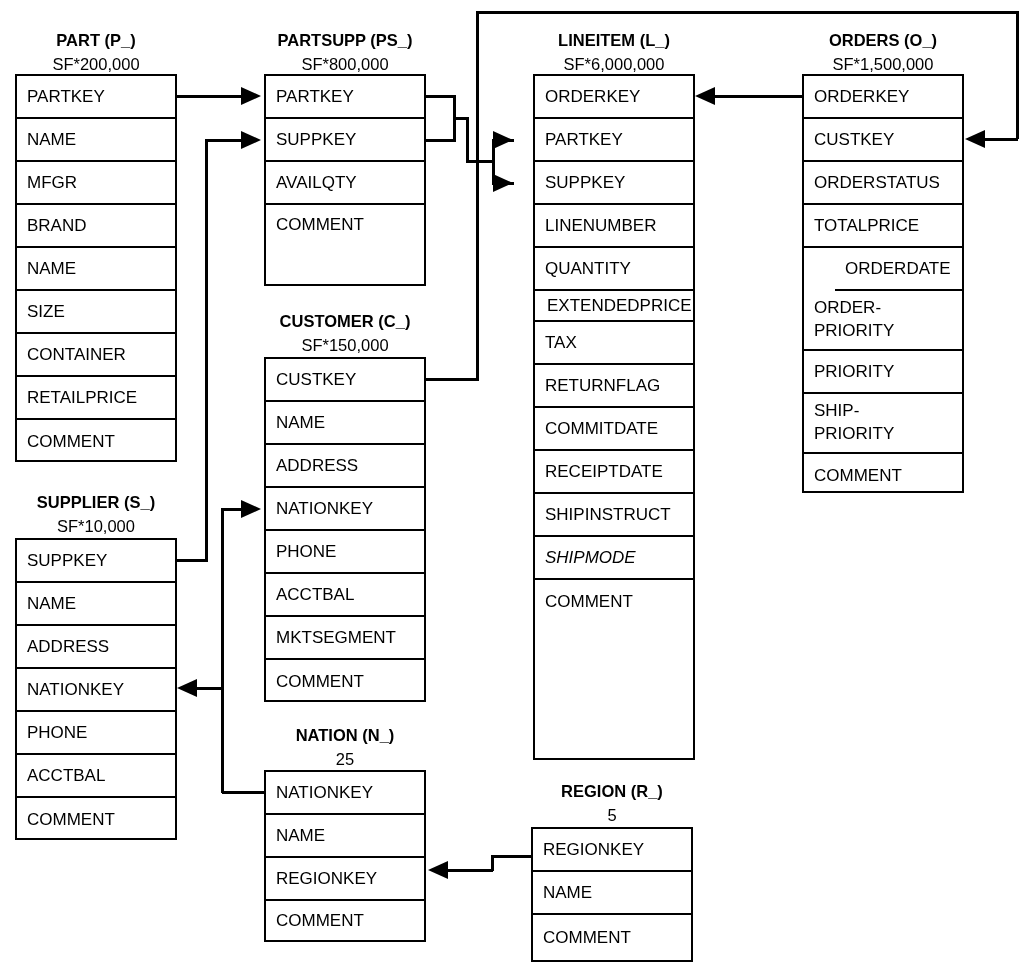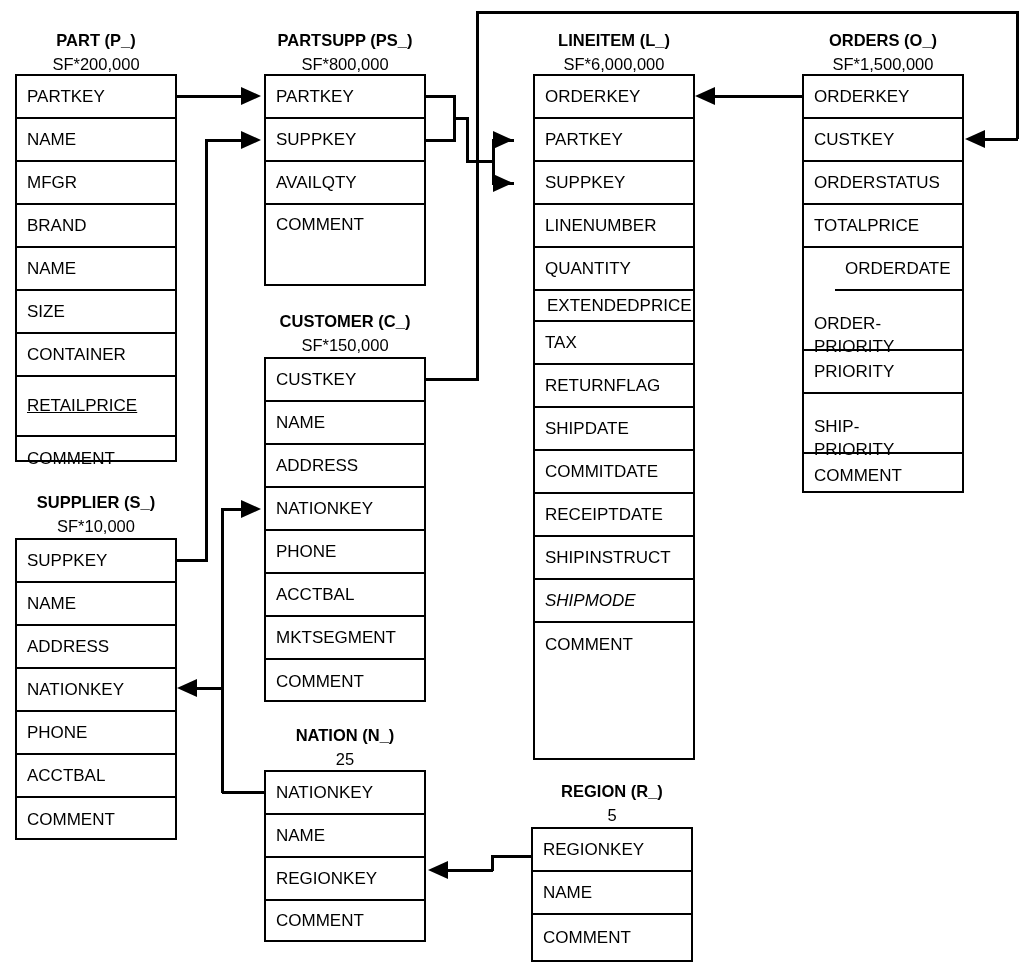--- a/index.html
+++ b/index.html
@@ -55,21 +55,21 @@
     display: flex;
     align-items: center;
     white-space: nowrap;
     overflow: visible;
   }
   .field.last {
     border-bottom: none;
   }
   .field.two-line {
     display: block;
-    padding-top: 21px;
+    padding-top: 5px;
     line-height: 23px;
   }
   .field .l2 {
     display: block;
   }
   
   .conn {
     position: absolute;
     background: #000;
   }
@@ -105,21 +105,21 @@
     <div class="entity-title" style="left:15px;top:30px;width:162px;">PART (P_)</div>
     <div class="entity-count" style="left:15px;top:54px;width:162px;">SF*200,000</div>
     <div class="entity-box" style="left:15px;top:74px;width:162px;height:388px;">
       <div class="field" style="height:43px;">PARTKEY</div>
       <div class="field" style="height:43px;">NAME</div>
       <div class="field" style="height:43px;">MFGR</div>
       <div class="field" style="height:43px;">BRAND</div>
       <div class="field" style="height:43px;">NAME</div>
       <div class="field" style="height:43px;">SIZE</div>
       <div class="field" style="height:43px;">CONTAINER</div>
-      <div class="field" style="height:60px;text-decoration:underline;">RETAILPRICE</div>
+      <div class="field" style="height:43px;">RETAILPRICE</div>
       <div class="field last" style="height:43px;">COMMENT</div>
     </div>
   </div>
 
   <div class="entity">
     <div class="entity-title" style="left:264px;top:30px;width:162px;">PARTSUPP (PS_)</div>
     <div class="entity-count" style="left:264px;top:54px;width:162px;">SF*800,000</div>
     <div class="entity-box" style="left:264px;top:74px;width:162px;height:212px;">
       <div class="field" style="height:43px;">PARTKEY</div>
       <div class="field" style="height:43px;">SUPPKEY</div>
@@ -133,21 +133,20 @@
     <div class="entity-count" style="left:533px;top:54px;width:162px;">SF*6,000,000</div>
     <div class="entity-box" style="left:533px;top:74px;width:162px;height:686px;">
       <div class="field" style="height:43px;">ORDERKEY</div>
       <div class="field" style="height:43px;">PARTKEY</div>
       <div class="field" style="height:43px;">SUPPKEY</div>
       <div class="field" style="height:43px;">LINENUMBER</div>
       <div class="field" style="height:43px;">QUANTITY</div>
       <div class="field" style="height:31px;padding-left:12px;">EXTENDEDPRICE</div>
       <div class="field" style="height:43px;">TAX</div>
       <div class="field" style="height:43px;">RETURNFLAG</div>
-      <div class="field" style="height:43px;">SHIPDATE</div>
       <div class="field" style="height:43px;">COMMITDATE</div>
       <div class="field" style="height:43px;">RECEIPTDATE</div>
       <div class="field" style="height:43px;">SHIPINSTRUCT</div>
       <div class="field" style="height:43px;font-style:italic;">SHIPMODE</div>
       <div class="field last" style="height:43px;">COMMENT</div>
     </div>
   </div>
 
   <div class="entity">
     <div class="entity-title" style="left:802px;top:30px;width:162px;">ORDERS (O_)</div>

